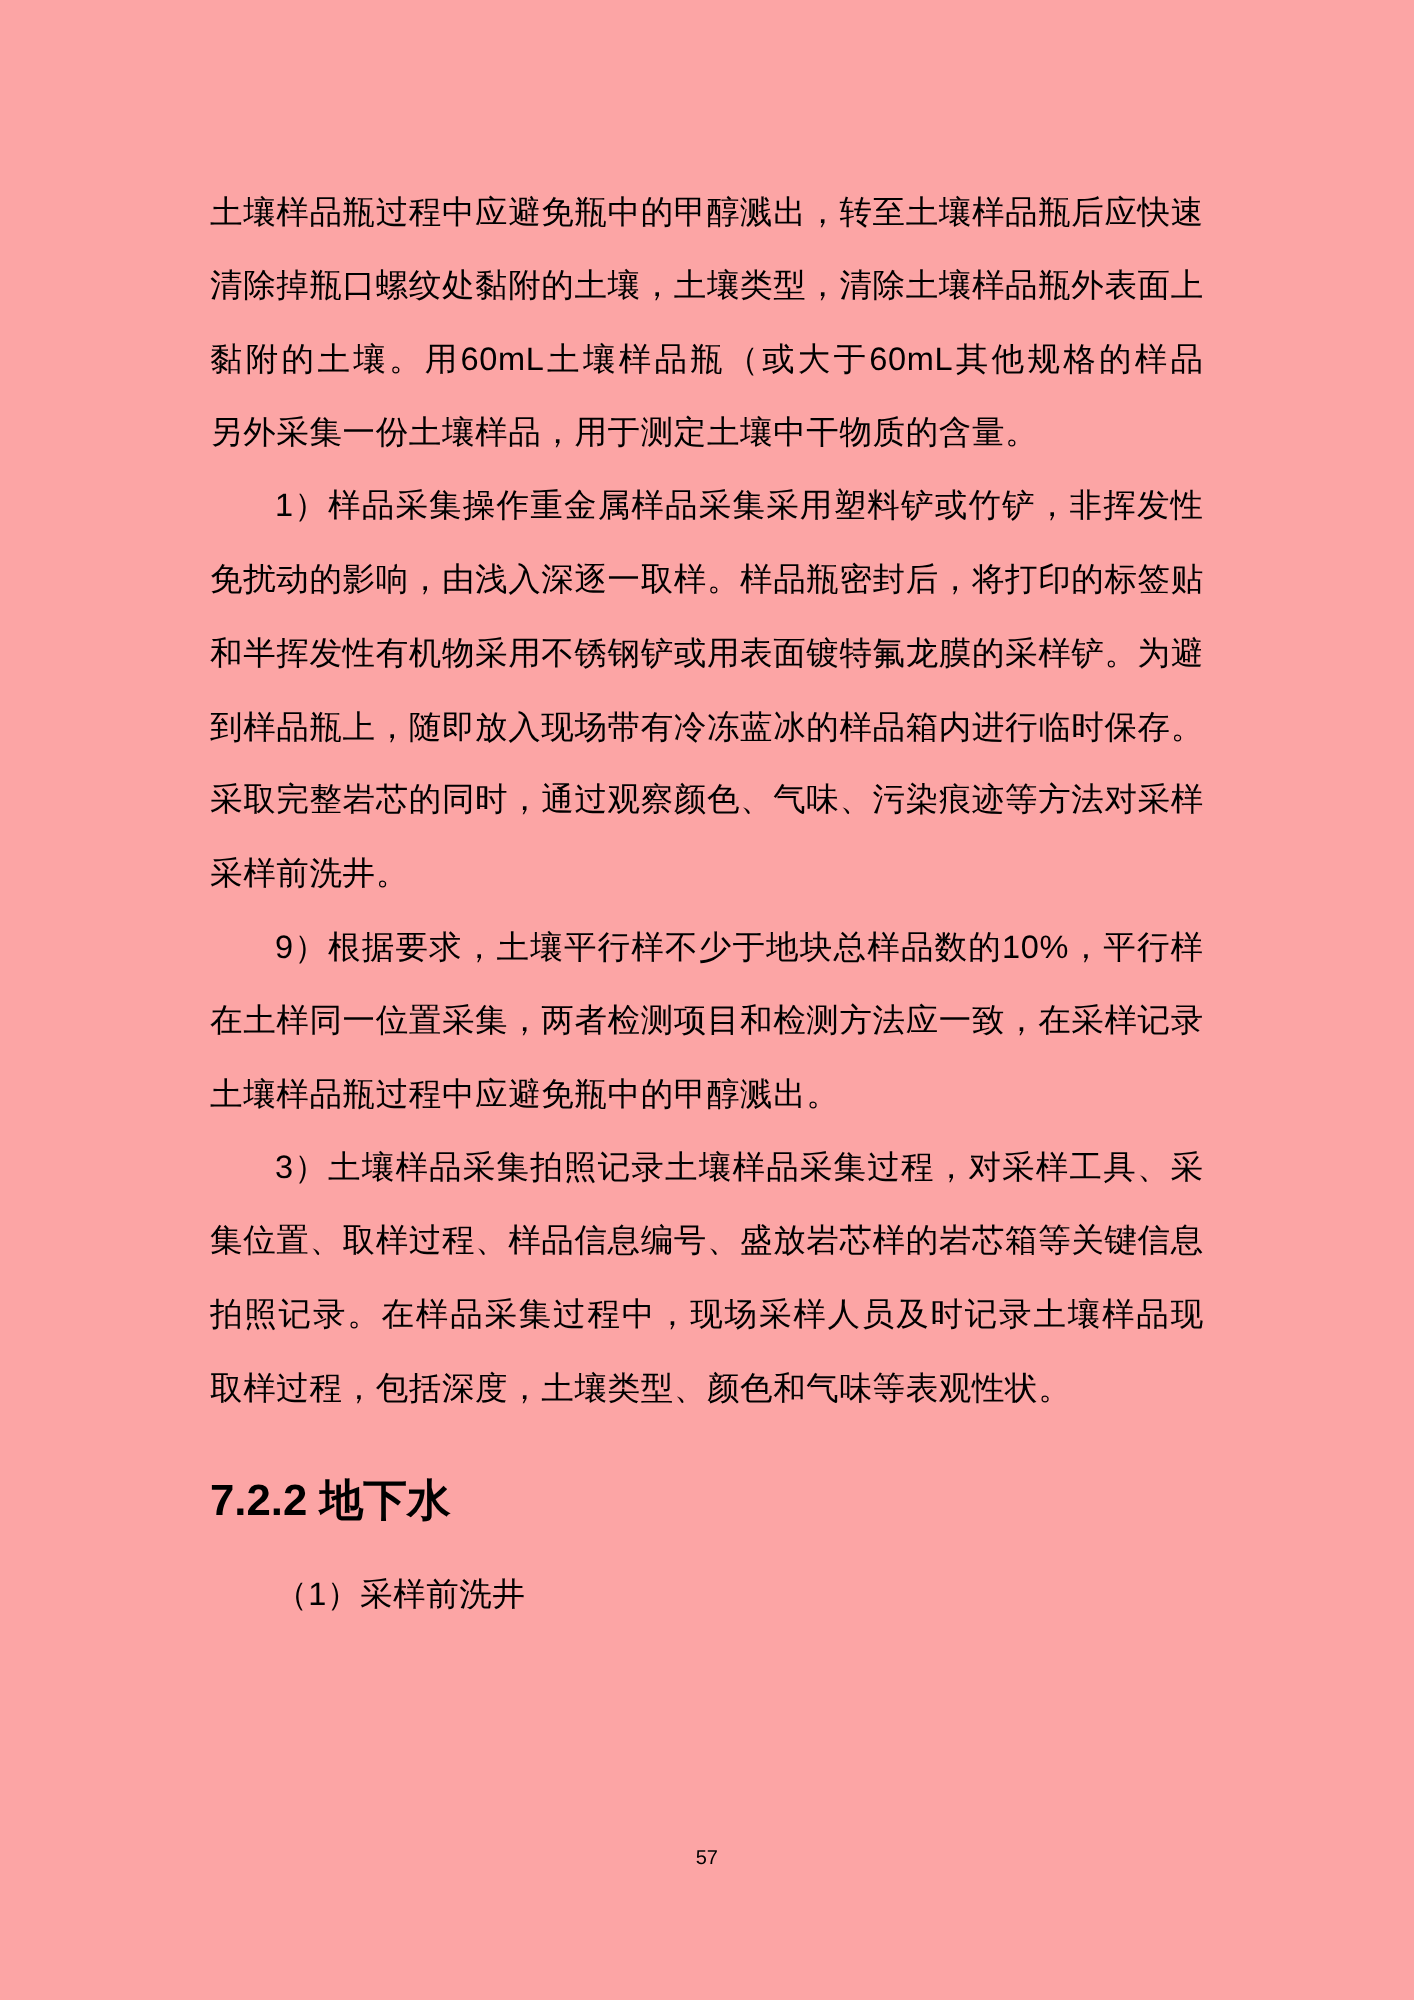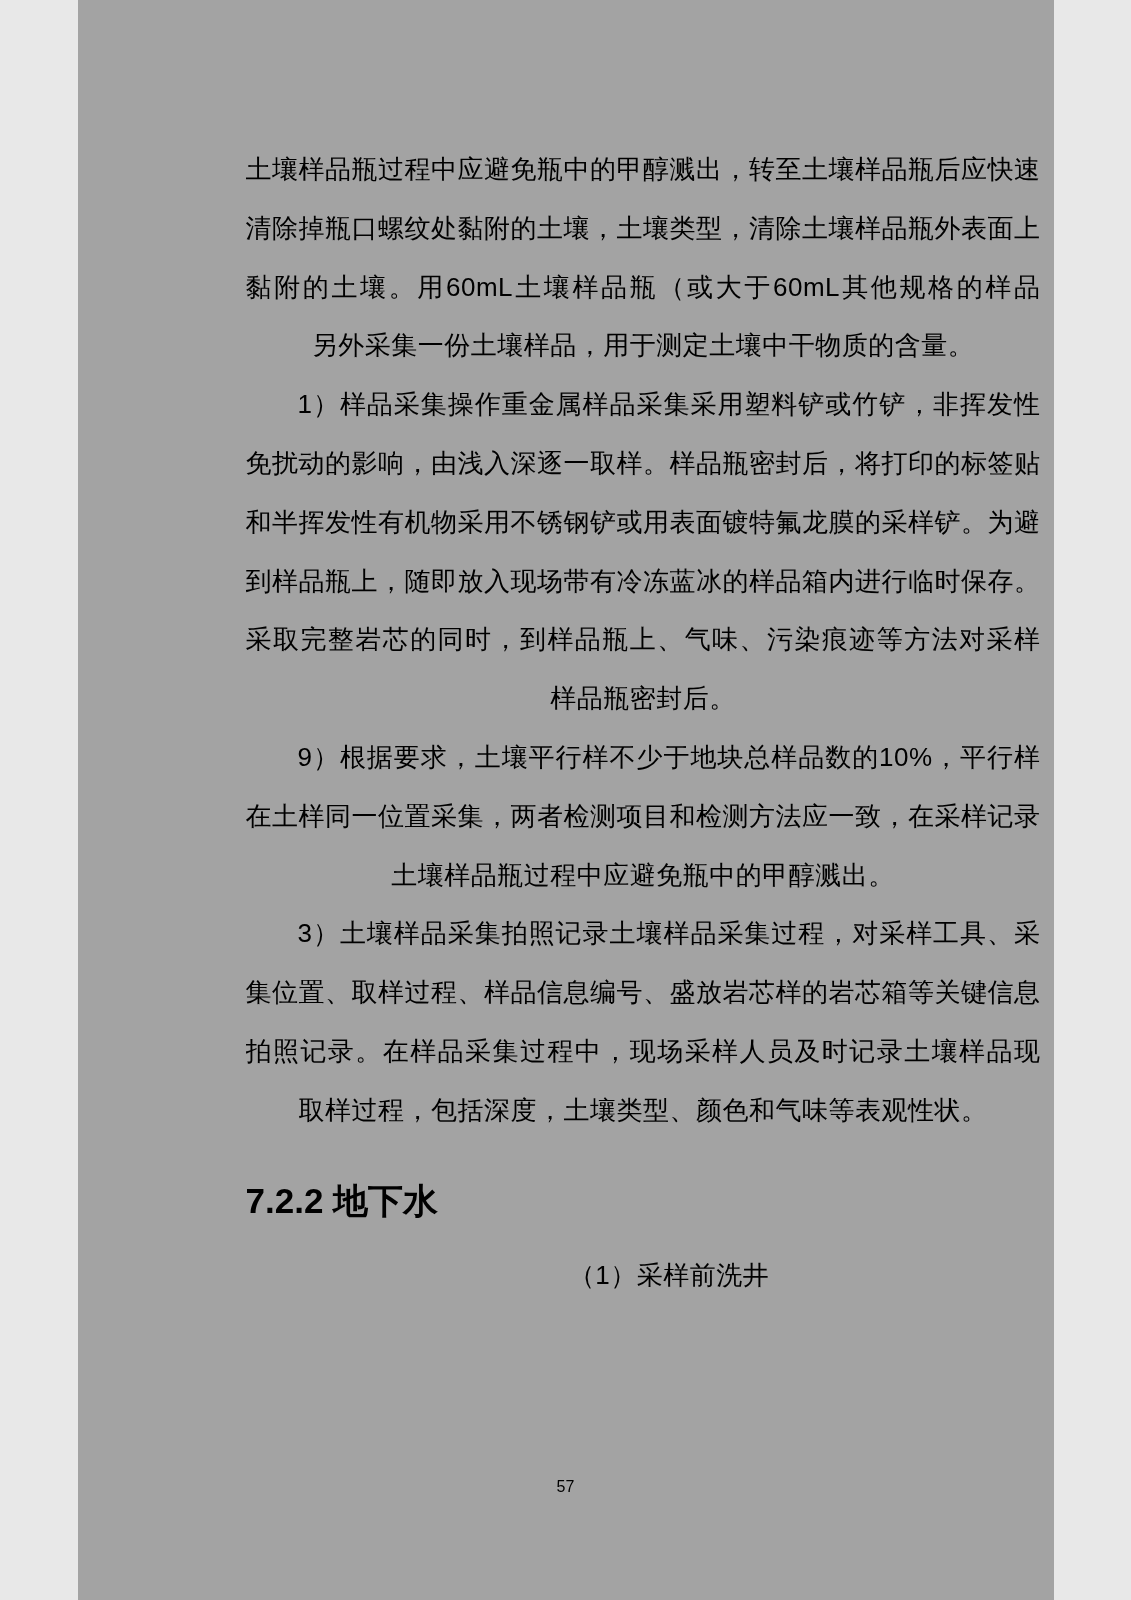--- a/index.html
+++ b/index.html
@@ -1,39 +1,38 @@
 <!DOCTYPE html>
 <html><head>
 <meta charset="utf-8">
 <style>
   html, body { margin: 0; padding: 0; background: #e8e8e8; }
   .page {
     position: relative;
-    width: 976px;
+    width: 1131px;
     height: 1600px;
     margin: 0 auto;
-    background: #a3a3a3;
+    background: #fca5a5;
     color: #000000;
     font-family: "Liberation Sans", serif;
     overflow: hidden;
   }
   .content {
     position: absolute;
     left: 168px;
     top: 140px;
     width: 795px;
   }
   .para { margin: 0; }
   .line {
     height: 58.8px;
     line-height: 58.8px;
     font-size: 26px;
     letter-spacing: 0.5px;
     overflow: hidden;
-    text-align: center;
   }
   .line.just {
     text-align: justify;
     text-align-last: justify;
     text-justify: inter-ideograph;
   }
   .line.ind { padding-left: 52px; }
   .heading {
     margin-top: 32px;
     margin-bottom: 16px;
@@ -63,22 +62,22 @@
         <div class="line just">土壤样品瓶过程中应避免瓶中的甲醇溅出，转至土壤样品瓶后应快速</div>
         <div class="line just">清除掉瓶口螺纹处黏附的土壤，土壤类型，清除土壤样品瓶外表面上</div>
         <div class="line just">黏附的土壤。用60mL土壤样品瓶（或大于60mL其他规格的样品瓶）</div>
         <div class="line">另外采集一份土壤样品，用于测定土壤中干物质的含量。</div>
       </div>
       <div class="para">
         <div class="line just ind">1）样品采集操作重金属样品采集采用塑料铲或竹铲，非挥发性</div>
         <div class="line just">免扰动的影响，由浅入深逐一取样。样品瓶密封后，将打印的标签贴</div>
         <div class="line just">和半挥发性有机物采用不锈钢铲或用表面镀特氟龙膜的采样铲。为避</div>
         <div class="line just">到样品瓶上，随即放入现场带有冷冻蓝冰的样品箱内进行临时保存。</div>
-        <div class="line just">采取完整岩芯的同时，到样品瓶上、气味、污染痕迹等方法对采样</div>
-        <div class="line">样品瓶密封后。</div>
+        <div class="line just">采取完整岩芯的同时，通过观察颜色、气味、污染痕迹等方法对采样</div>
+        <div class="line">采样前洗井。</div>
       </div>
       <div class="para">
         <div class="line just ind">9）根据要求，土壤平行样不少于地块总样品数的10%，平行样</div>
         <div class="line just">在土样同一位置采集，两者检测项目和检测方法应一致，在采样记录</div>
         <div class="line">土壤样品瓶过程中应避免瓶中的甲醇溅出。</div>
       </div>
       <div class="para">
         <div class="line just ind">3）土壤样品采集拍照记录土壤样品采集过程，对采样工具、采</div>
         <div class="line just">集位置、取样过程、样品信息编号、盛放岩芯样的岩芯箱等关键信息</div>
         <div class="line just">拍照记录。在样品采集过程中，现场采样人员及时记录土壤样品现</div>

